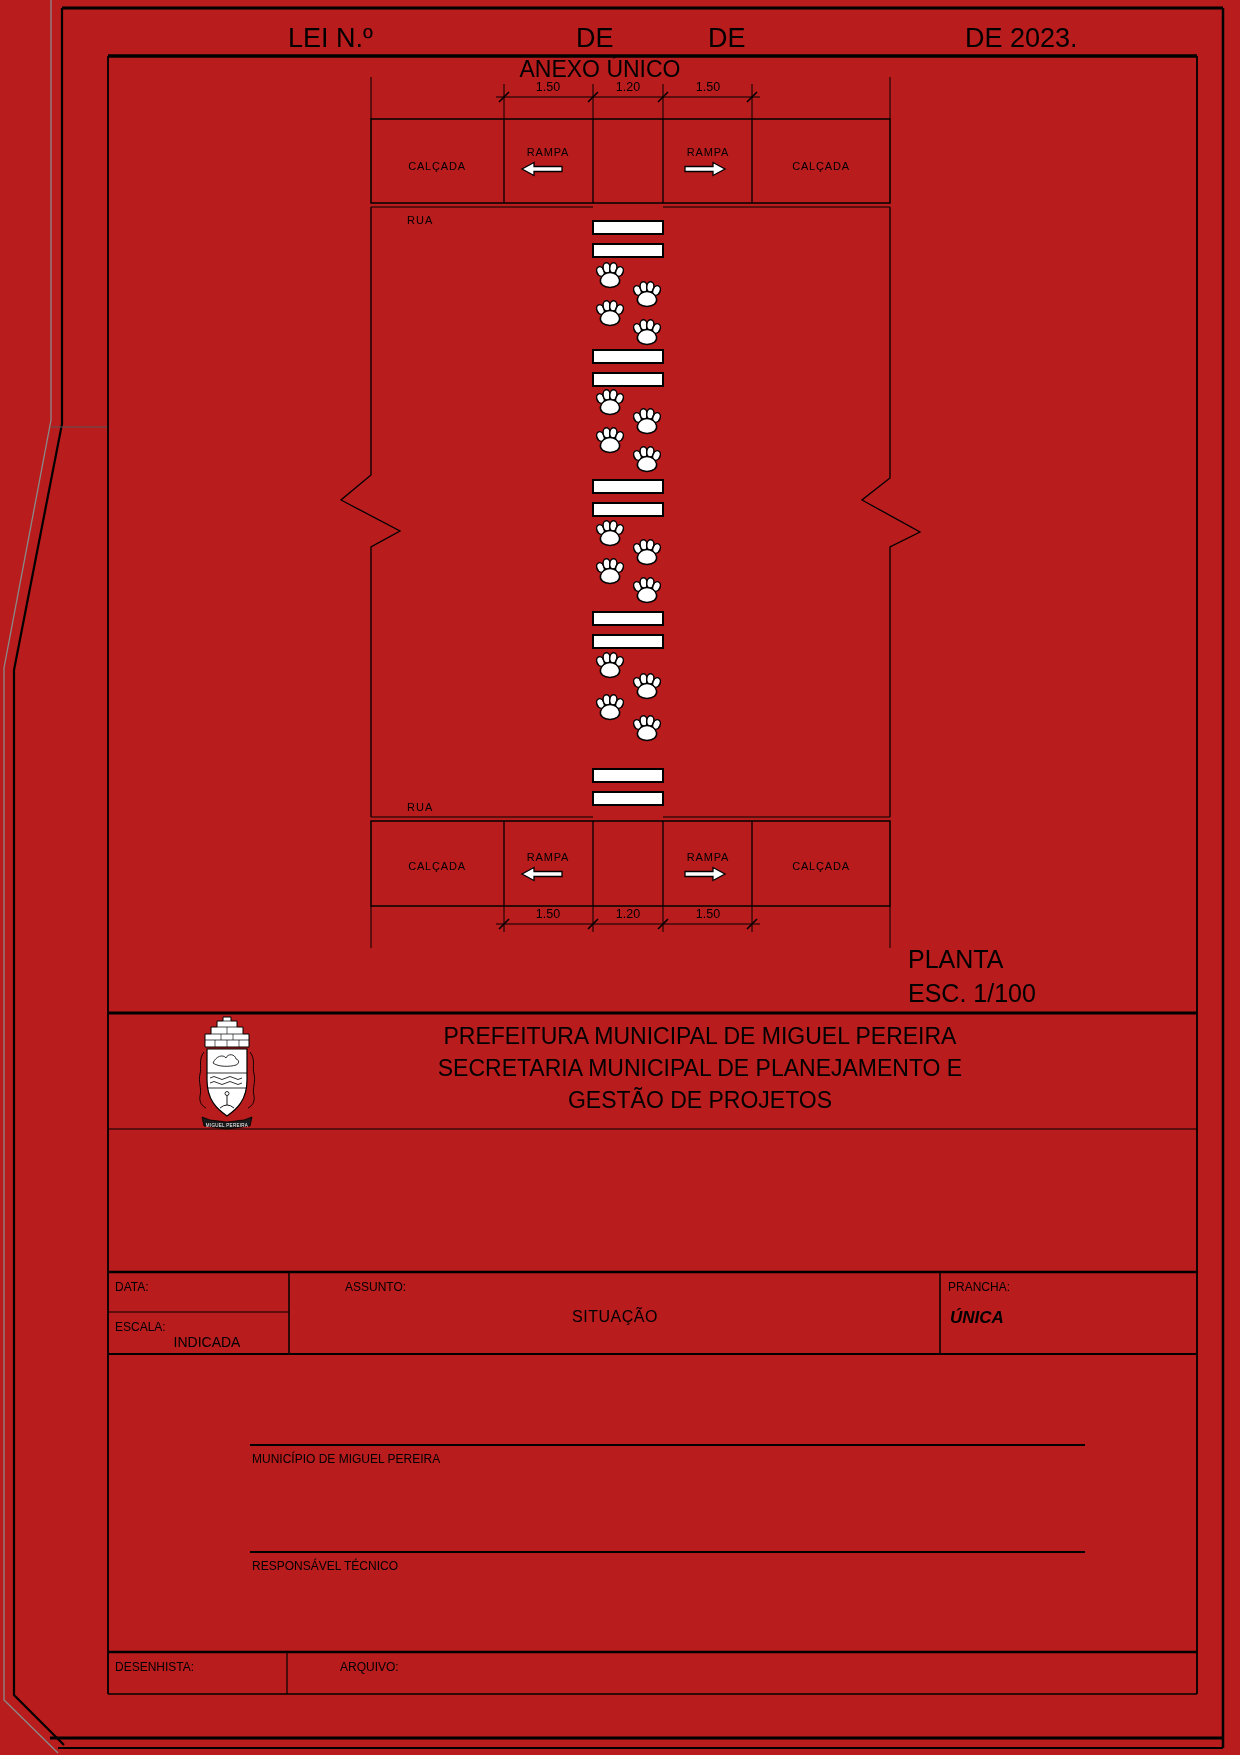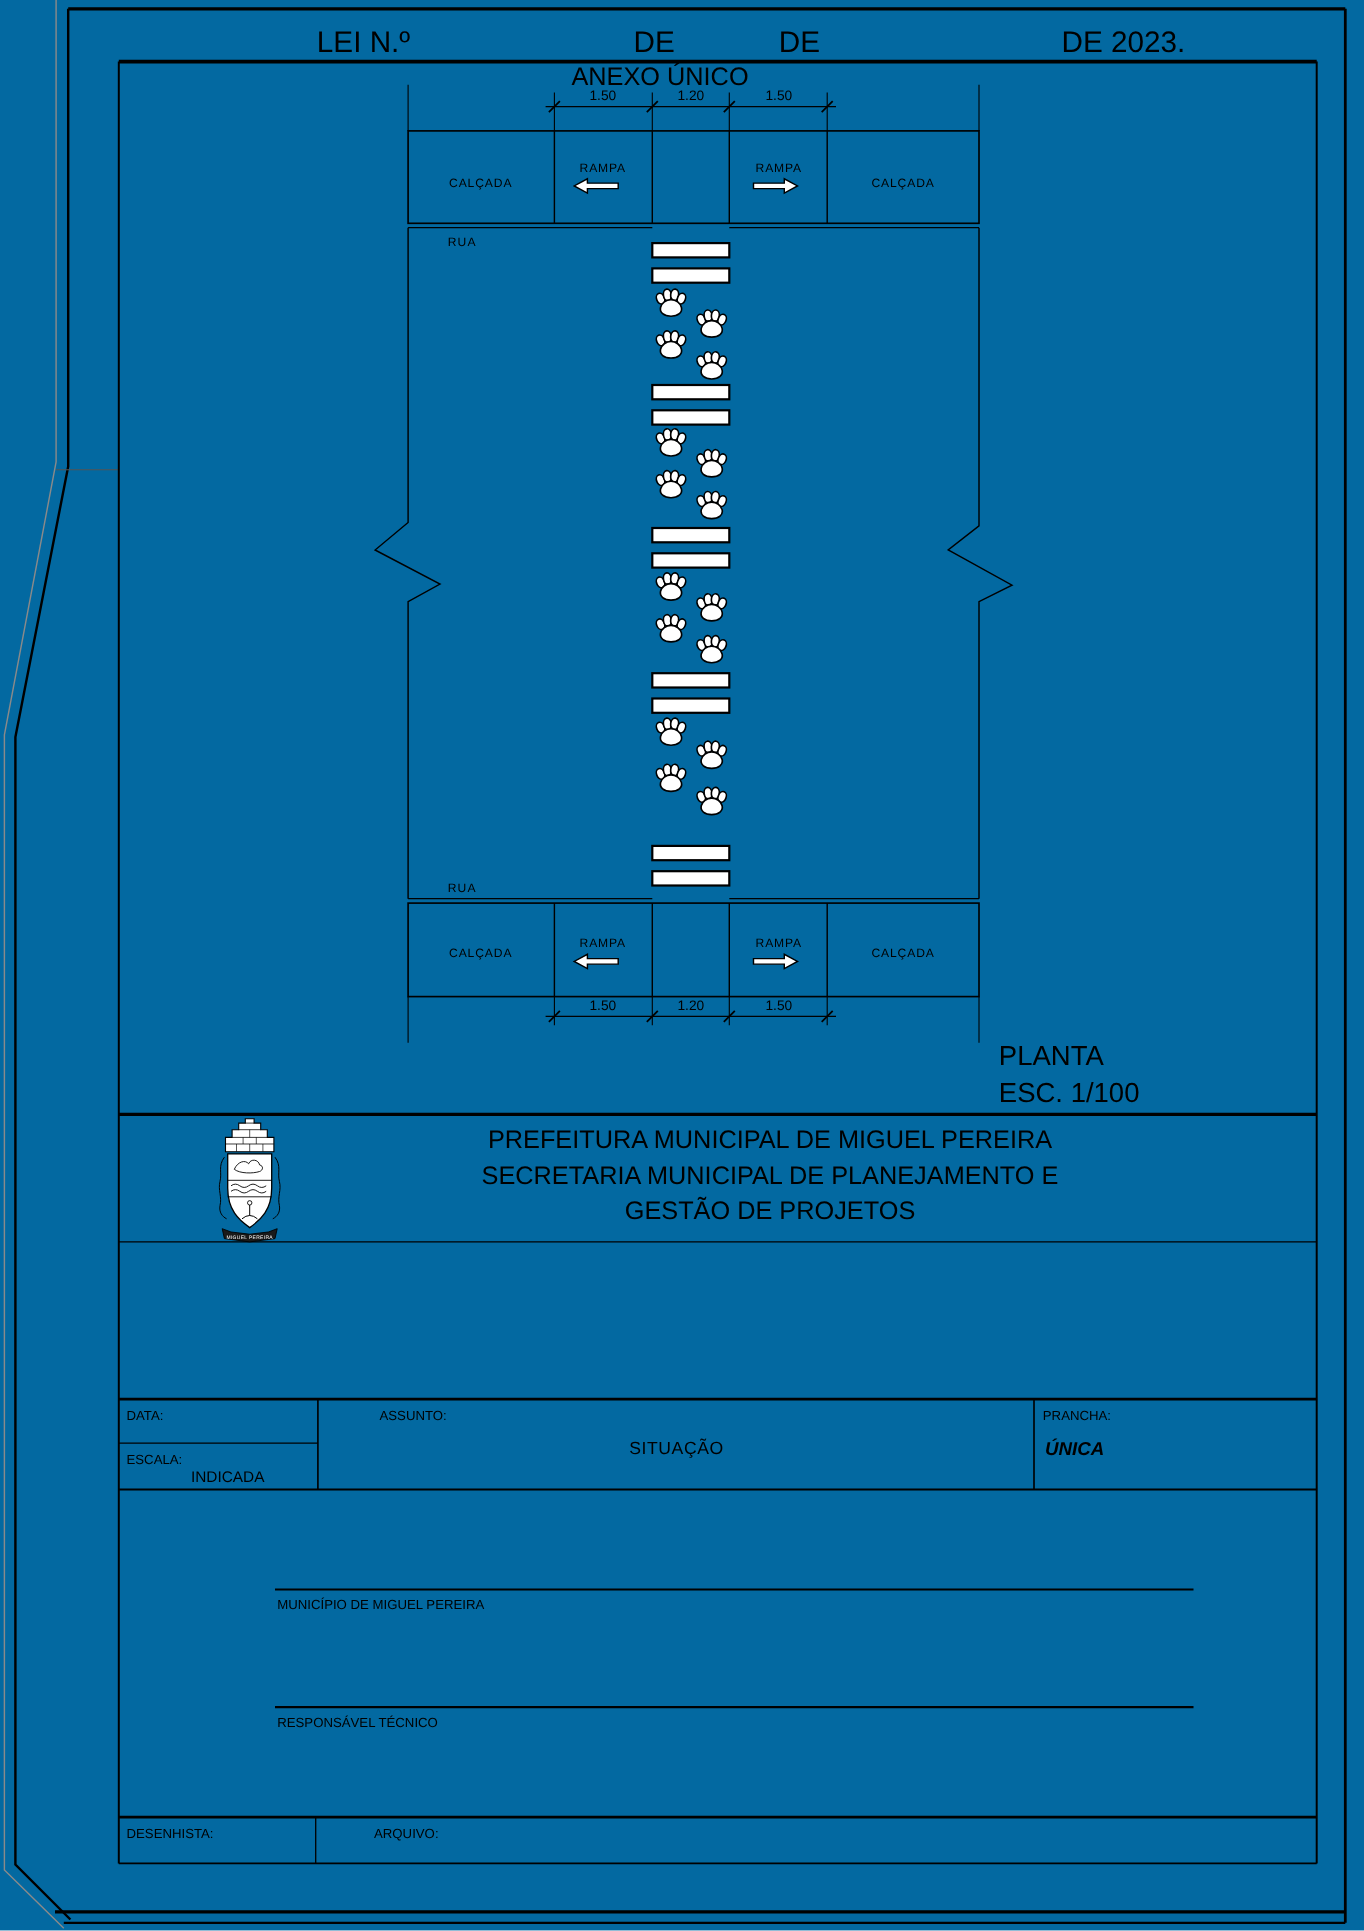--- a/index.html
+++ b/index.html
@@ -1,16 +1,16 @@
 <!DOCTYPE html>
 <html><head>
 <meta charset="utf-8">
 <style>
   html,body{margin:0;padding:0;background:#fff;}
-  .sheet{position:relative;width:1240px;height:1755px;background:#0369a1;overflow:hidden;
+  .sheet{position:relative;width:1240px;height:1755px;background:#b91c1c;overflow:hidden;
          font-family:"Liberation Sans", sans-serif;}
   svg{position:absolute;left:0;top:0;}
   svg text{fill:#000;font-family:"Liberation Sans", sans-serif;}
   .t-law{font-size:27px;}
   .t-annex{font-size:23px;}
   .t-dim{font-size:12.5px;}
   .t-band{font-size:11px;letter-spacing:.8px;}
   .t-rua{font-size:11px;letter-spacing:1px;}
   .t-caption{font-size:25px;}
   .t-org{font-size:23px;}

